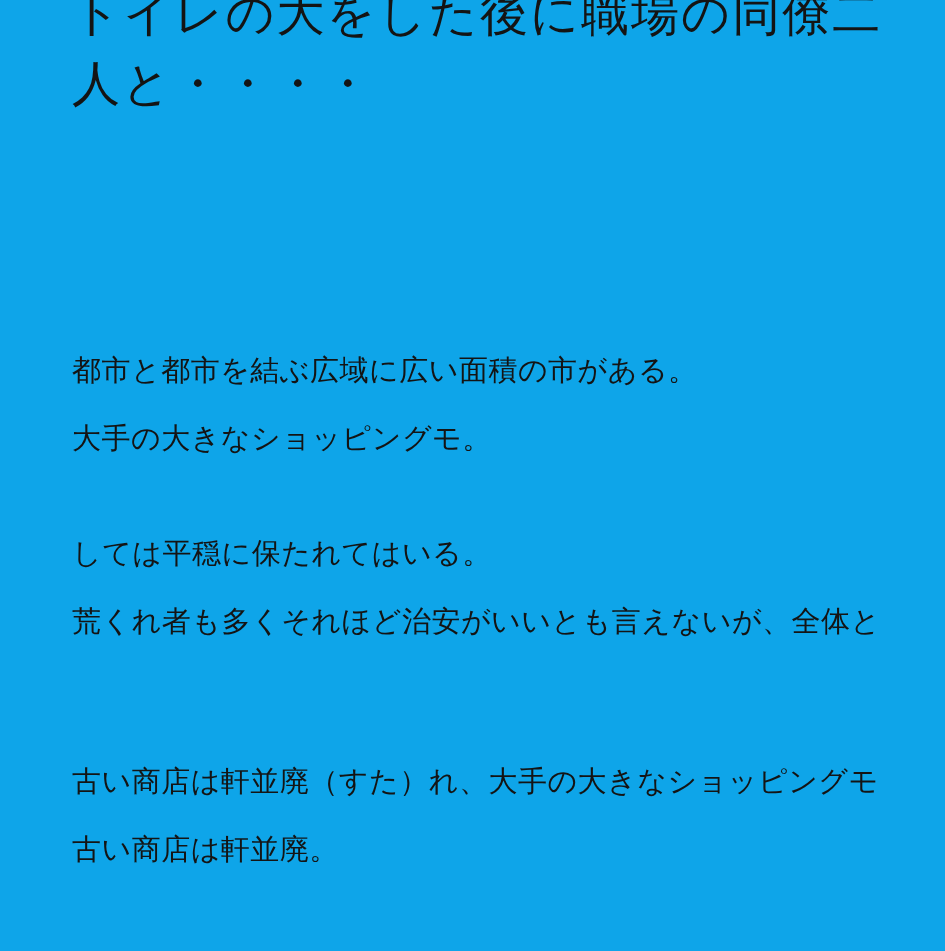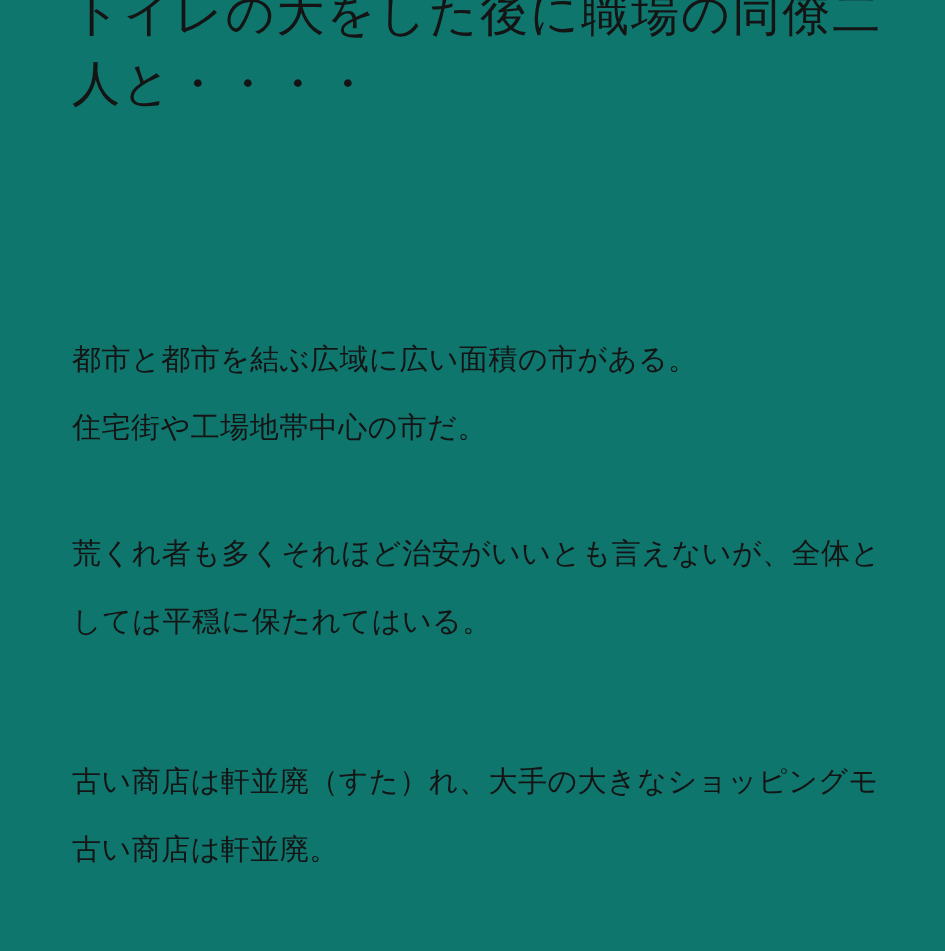--- a/index.html
+++ b/index.html
@@ -5,21 +5,21 @@
   html, body {
     margin: 0;
     padding: 0;
     background: #ffffff;
   }
   .page {
     position: relative;
     width: 945px;
     height: 951px;
     overflow: hidden;
-    background: #0f766e;
+    background: #0ea5e9;
     color: #141414;
     font-family: "Liberation Serif", "DejaVu Serif", serif;
   }
   
   .page-title {
     position: absolute;
     left: 72px;
     top: -21px;
     width: 822px;
     margin: 0;
@@ -34,46 +34,46 @@
   }
   
   .text-block {
     position: absolute;
     left: 72px;
     width: 822px;
     font-size: 29px;
     line-height: 68px;
     letter-spacing: 0.5px;
   }
-  .block-1 { top: 325px; }
+  .block-1 { top: 336px; }
   .block-2 { top: 519px; }
   .block-3 { top: 747px; }
   .text-line {
     display: block;
     white-space: nowrap;
   }
 </style>
 </head>
 <body>
 
 <div class="page">
 
   <h1 class="page-title">
     <span class="title-line">トイレの大をした後に職場の同僚二</span>
     <span class="title-line">人と・・・・</span>
   </h1>
 
   <div class="text-block block-1">
     <span class="text-line">都市と都市を結ぶ広域に広い面積の市がある。</span>
-    <span class="text-line">住宅街や工場地帯中心の市だ。</span>
+    <span class="text-line">大手の大きなショッピングモ。</span>
   </div>
 
   <div class="text-block block-2">
+    <span class="text-line">しては平穏に保たれてはいる。</span>
     <span class="text-line">荒くれ者も多くそれほど治安がいいとも言えないが、全体と</span>
-    <span class="text-line">しては平穏に保たれてはいる。</span>
   </div>
 
   <div class="text-block block-3">
     <span class="text-line">古い商店は軒並廃（すた）れ、大手の大きなショッピングモ</span>
     <span class="text-line">古い商店は軒並廃。</span>
   </div>
 
 </div>
 
 </body></html>

